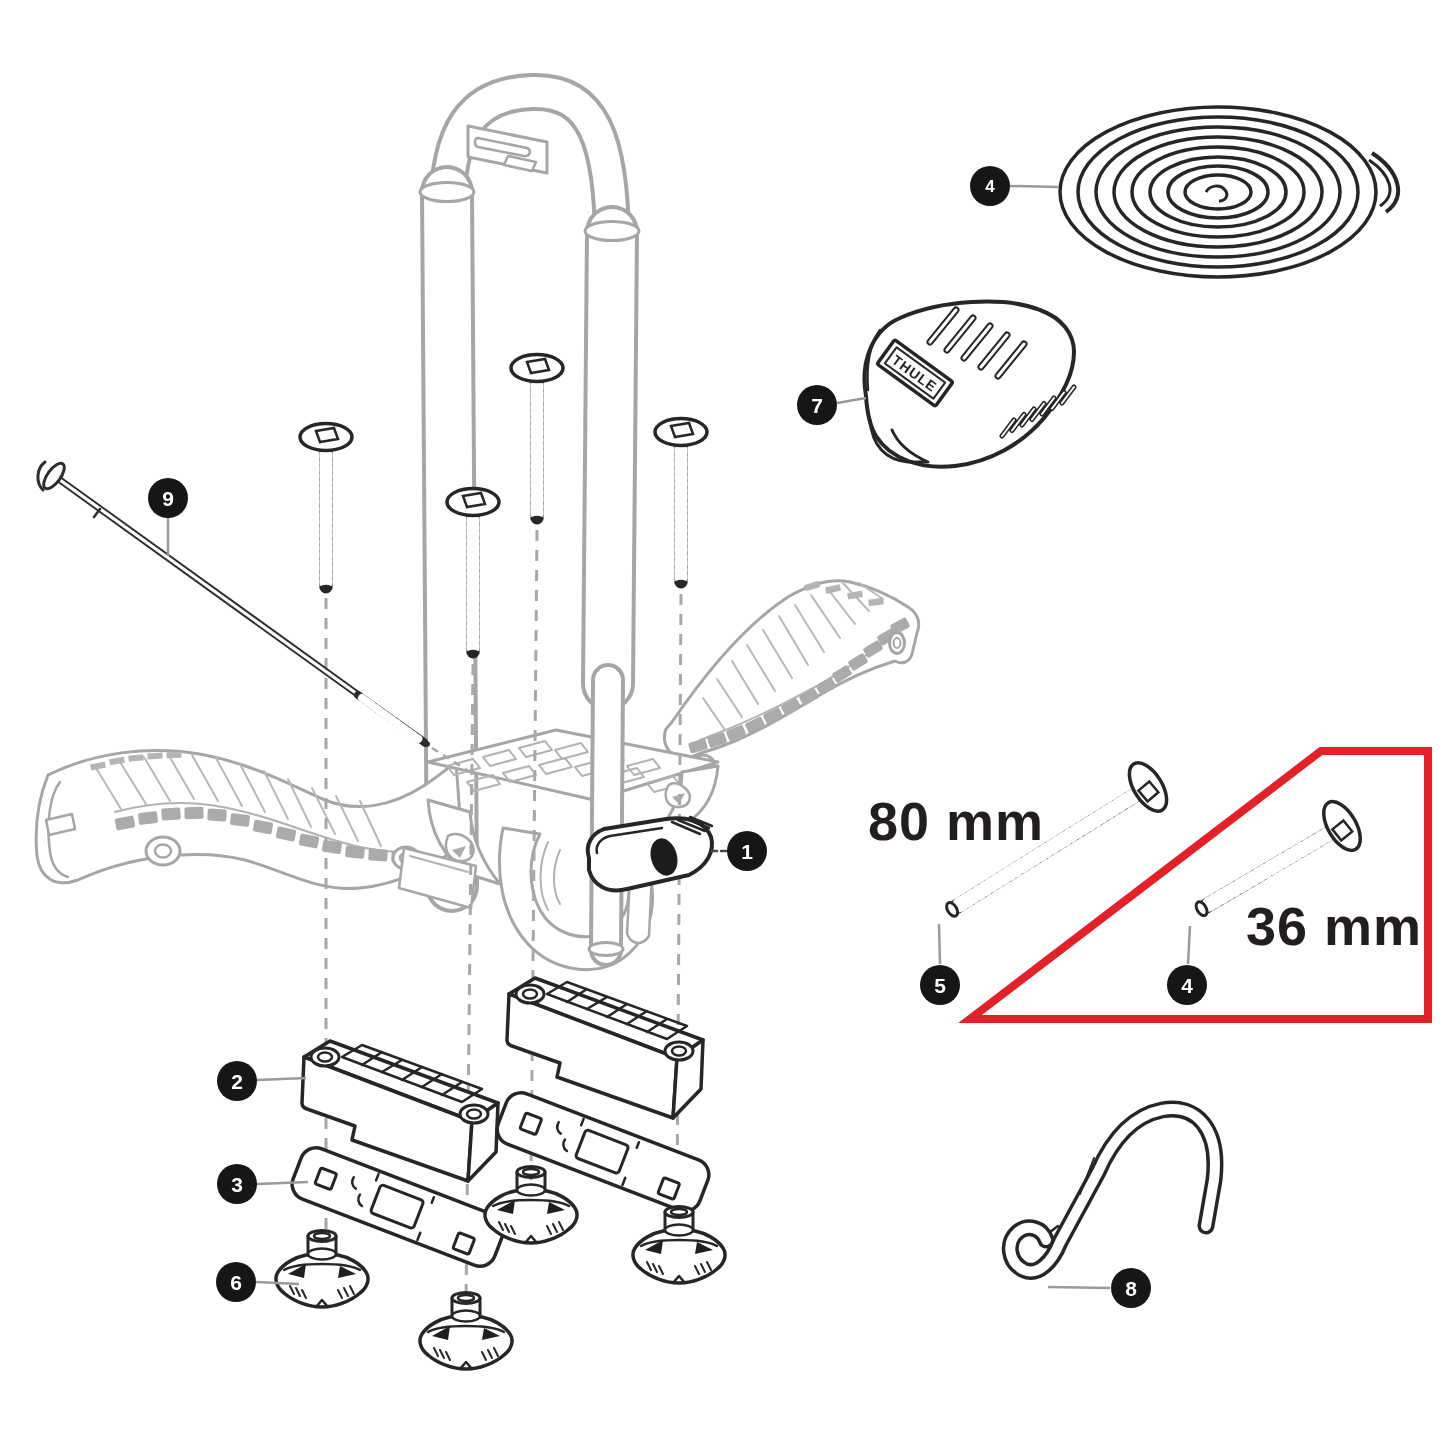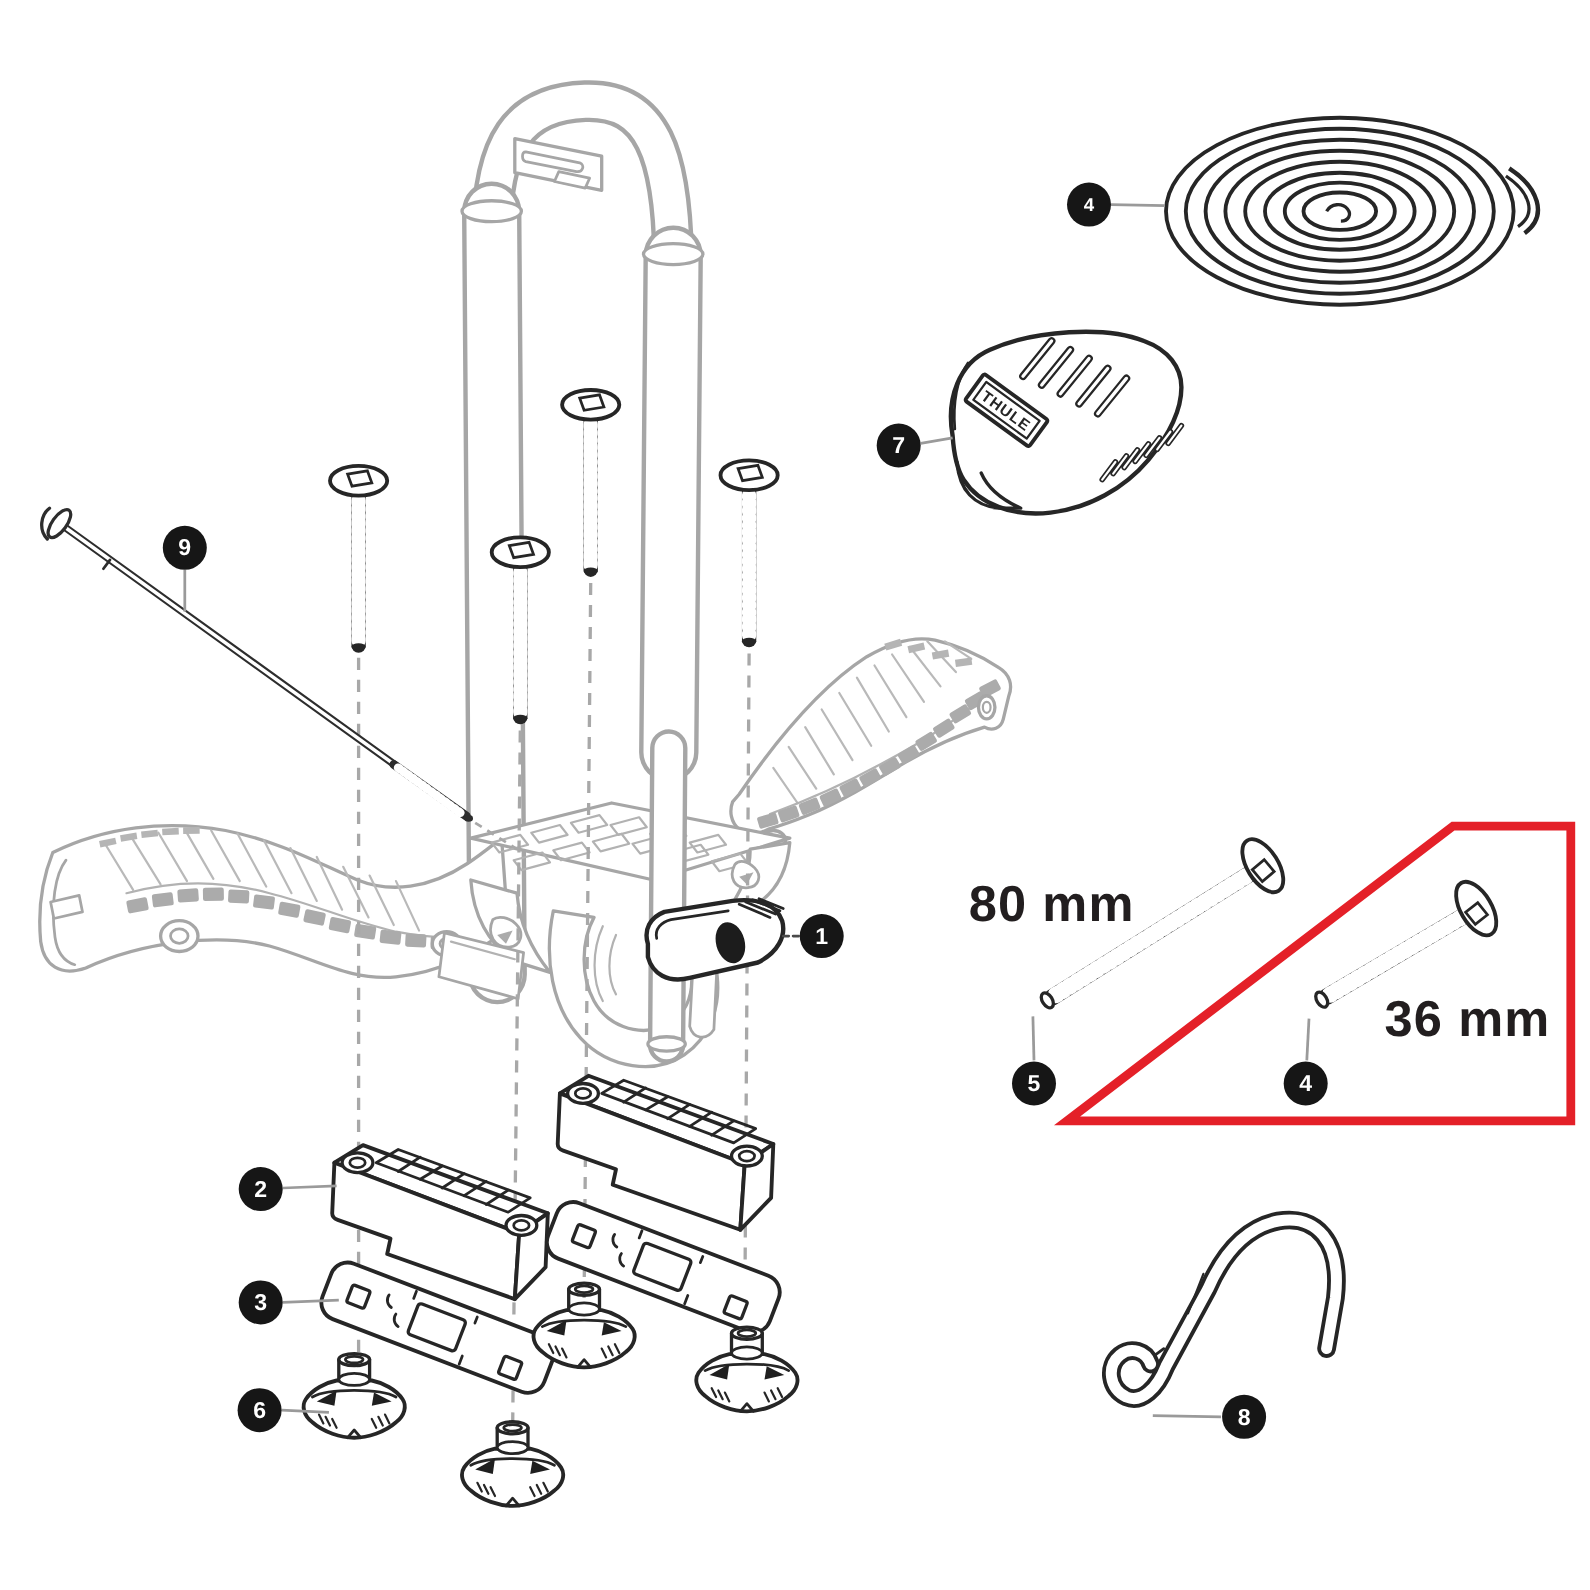--- a/index.html
+++ b/index.html
@@ -4,21 +4,21 @@
 <style>
   html,body{margin:0;padding:0;background:#fff;}
   .stage{position:relative;width:1445px;height:1445px;background:#fff;overflow:hidden;
          font-family:"Liberation Sans",sans-serif;}
   .artwork{position:absolute;left:0;top:0;}
   .callout{position:absolute;width:40px;height:40px;border-radius:50%;background:#161616;
            color:#fff;display:flex;align-items:center;justify-content:center;
            font-weight:700;font-size:21px;transform:translate(-50%,-50%);
            font-family:"Liberation Sans",sans-serif;line-height:1;}
   .callout.small{font-size:17px;}
-  .dim{position:absolute;transform:translate(-50%,-50%);font-weight:700;font-size:46px;
+  .dim{position:absolute;transform:translate(-50%,-50%);font-weight:700;font-size:54px;
        color:#221e1f;letter-spacing:1px;white-space:nowrap;
        font-family:"Liberation Sans",sans-serif;}
 </style>
 </head>
 <body>
 
 <div class="stage">
 <svg class="artwork" width="1445" height="1445" viewBox="0 0 1445 1445">
 
   <g stroke-linecap="round" stroke-linejoin="round">

